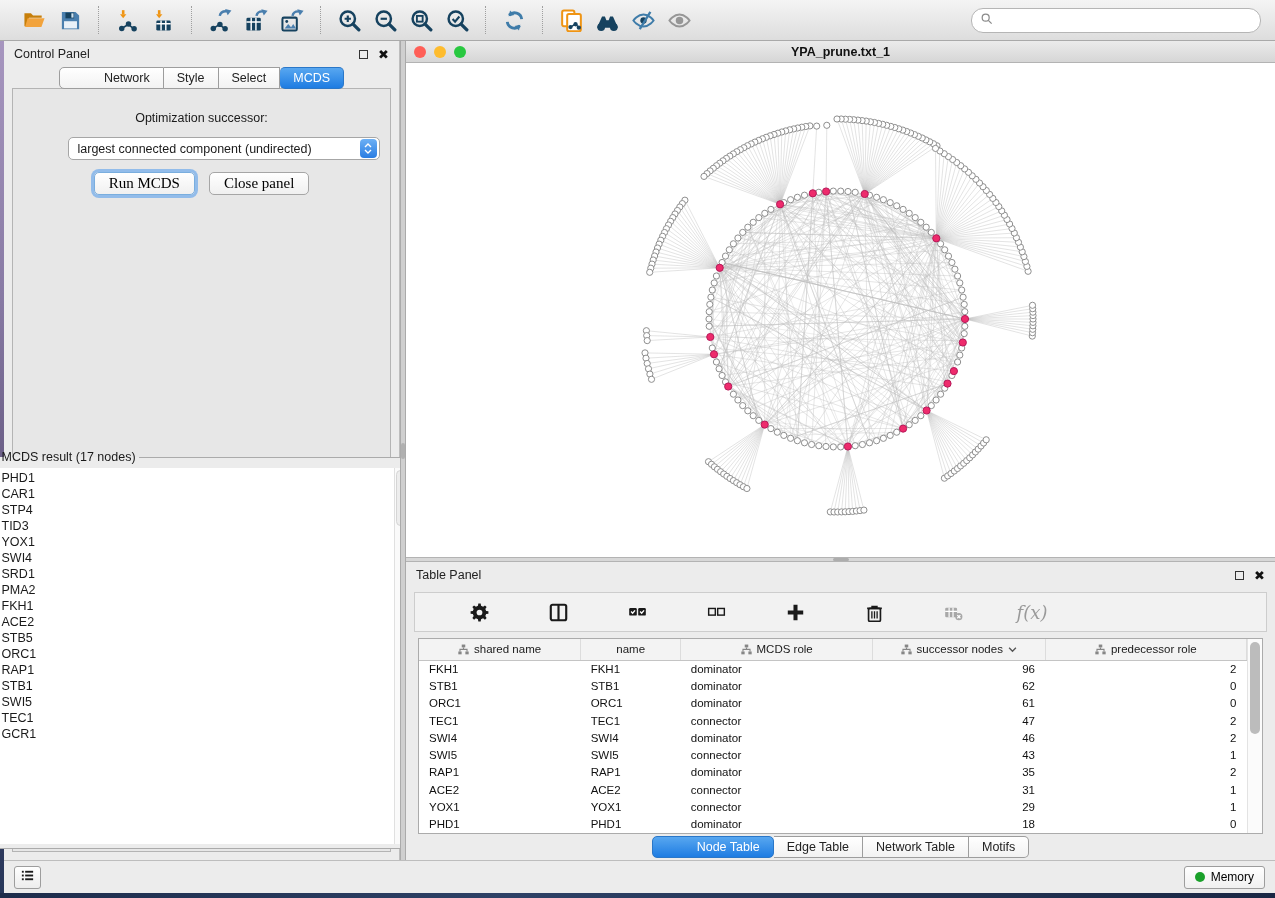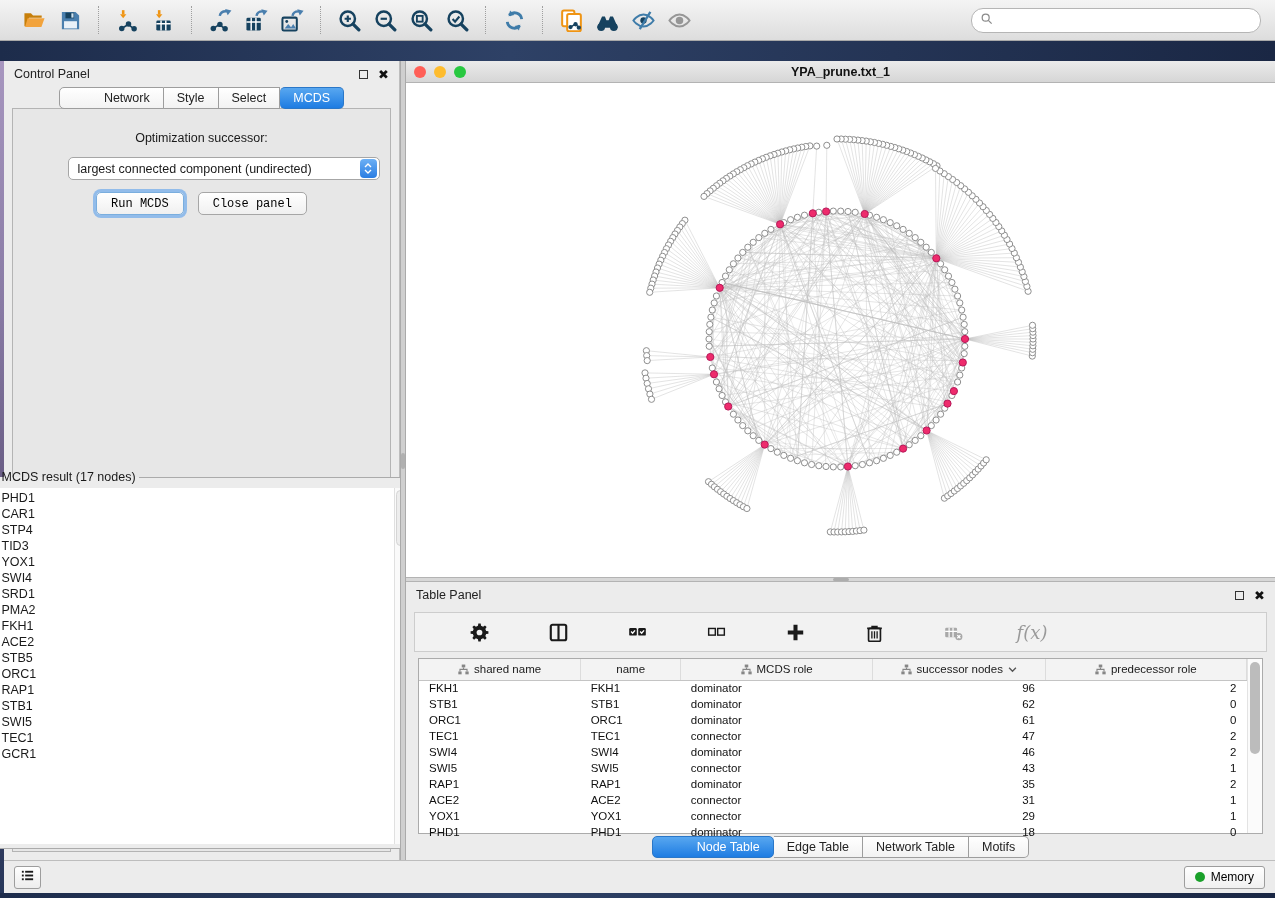--- a/index.html
+++ b/index.html
@@ -1,19 +1,19 @@
 <!DOCTYPE html>
 <html><head>
 <meta charset="utf-8">
 <style>
   * { margin:0; padding:0; box-sizing:border-box; }
   html,body { width:1275px; height:898px; overflow:hidden; }
   body { font-family:"Liberation Sans","DejaVu Sans",sans-serif; font-size:12px; color:#1a1a1a;
          background:linear-gradient(90deg,#1d2c4b,#2e4166 40%,#1a2744); }
-  .app { width:1275px; height:893px; display:flex; flex-direction:column;gap:20px; }
+  .app { width:1275px; height:893px; display:flex; flex-direction:column; }
 
   
   .toolbar { height:41px; background:linear-gradient(#f4f4f4,#dddddd); border-bottom:1px solid #a9a9a9;
              display:flex; align-items:center; padding:0 10px; gap:2px; }
   .tb-group { display:flex; align-items:center; gap:4px; padding:0 8px; }
   .tb-sep { width:1px; height:28px; border-left:1px dotted #9f9f9f; margin:0 2px; }
   .tb-btn { width:32px; height:32px; display:flex; align-items:center; justify-content:center;
             background:transparent; border:none; cursor:pointer; }
   .tb-btn svg { width:23px; height:23px; }
   .tb-spacer { flex:1; }
@@ -46,22 +46,22 @@
                 display:flex; flex-direction:column; align-items:center; padding-top:22px; min-height:0; }
   .opt-label { font-size:12.5px; margin-bottom:12px; }
   .dropdown { width:312px; height:23px; background:#fff; border:1px solid #a6a6a6; border-radius:5px;
               display:flex; align-items:center; cursor:pointer; overflow:hidden;margin-left:44px; }
   .dropdown .dd-text { flex:1; padding:0 9px; font-size:12.5px; white-space:nowrap; }
   .dd-stepper { width:17px; height:19px; margin-right:2px; border-radius:4px;
                 background:linear-gradient(#6db0f5,#2a7de2); display:flex; flex-direction:column;
                 align-items:center; justify-content:center; gap:1px; }
   .dd-stepper svg { width:8px; height:5px; }
   .btn-row { display:flex; gap:14px; margin-top:12px; }
-  .btn { height:23px; padding:0 14px; font-size:12px; background:linear-gradient(#ffffff,#f0f0f0);
-         border:1px solid #a6a6a6; border-radius:5px; cursor:pointer; font-family:Liberation Mono, monospace; }
+  .btn { height:23px; padding:0 14px; font-size:15px; background:linear-gradient(#ffffff,#f0f0f0);
+         border:1px solid #a6a6a6; border-radius:5px; cursor:pointer; font-family:Liberation Serif, serif; }
   .btn.focused { box-shadow:0 0 0 3px rgba(100,165,235,.65); border-color:#7aaede; }
 
   .result-box { margin-top:255px; width:420px; flex:1; min-height:0; border:1px solid #ababab; border-radius:2px;
                 padding:4px; background:#ececec; display:flex; margin-bottom:2px; }
   .result-box legend { font-size:12.5px; padding:0 3px; margin-left:2px; }
   .result-list { flex:1; background:#fff; overflow:hidden; padding:2px 0 0 5px; }
   .result-item { font-size:12.5px; line-height:16px; }
   .list-scroll { width:13px; background:#fafafa; border-left:1px solid #e0e0e0; }
   .list-scroll .thumb { width:9px; margin:2px auto; height:56px; background:#ededed; border:1px solid #d5d5d5; border-radius:5px; }
 

